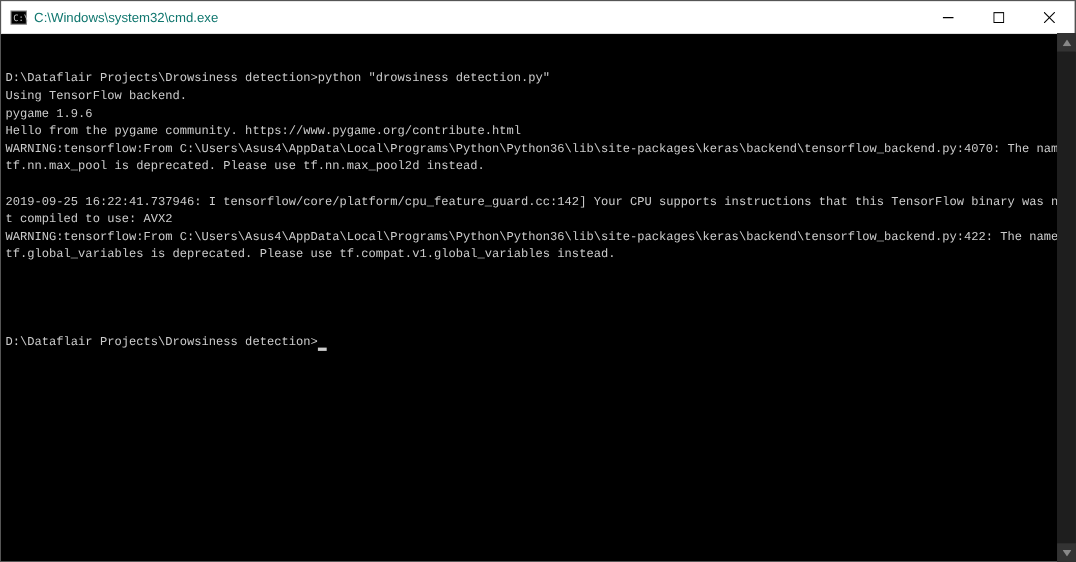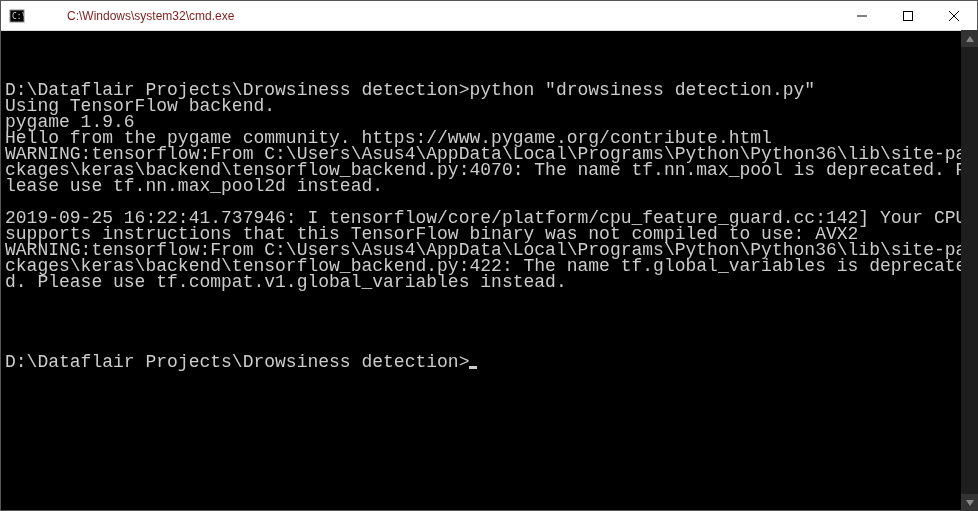--- a/index.html
+++ b/index.html
@@ -38,48 +38,47 @@
       display: flex;
       align-items: center;
       justify-content: center;
     }
     .titlebar-icon svg {
       width: 16px;
       height: 16px;
     }
     .titlebar-title {
       font-size: 12px;
-      color: #7f1d1d;
+      color: #0f766e;
       flex: 1;
       white-space: nowrap;
       overflow: hidden;
-      margin-left: 36px;
     }
     .window-controls {
       display: flex;
       height: 100%;
     }
     .win-btn {
       width: 46px;
       height: 100%;
       display: flex;
       align-items: center;
       justify-content: center;
       font-size: 10px;
       color: #000;
       cursor: pointer;
     }
     .terminal {
       flex: 1;
       background: #000;
       color: #ccc;
       font-family: Consolas, "Courier New", monospace;
-      font-size: 18px;
+      font-size: 11px;
       line-height: 16px;
-      padding: 19px 4px;
+      padding: 1px 4px;
       white-space: pre-wrap;
       word-break: break-all;
       position: relative;
       overflow: hidden;
     }
     .scrollbar-track {
       position: absolute;
       right: 0;
       top: 30px;
       bottom: 0;

